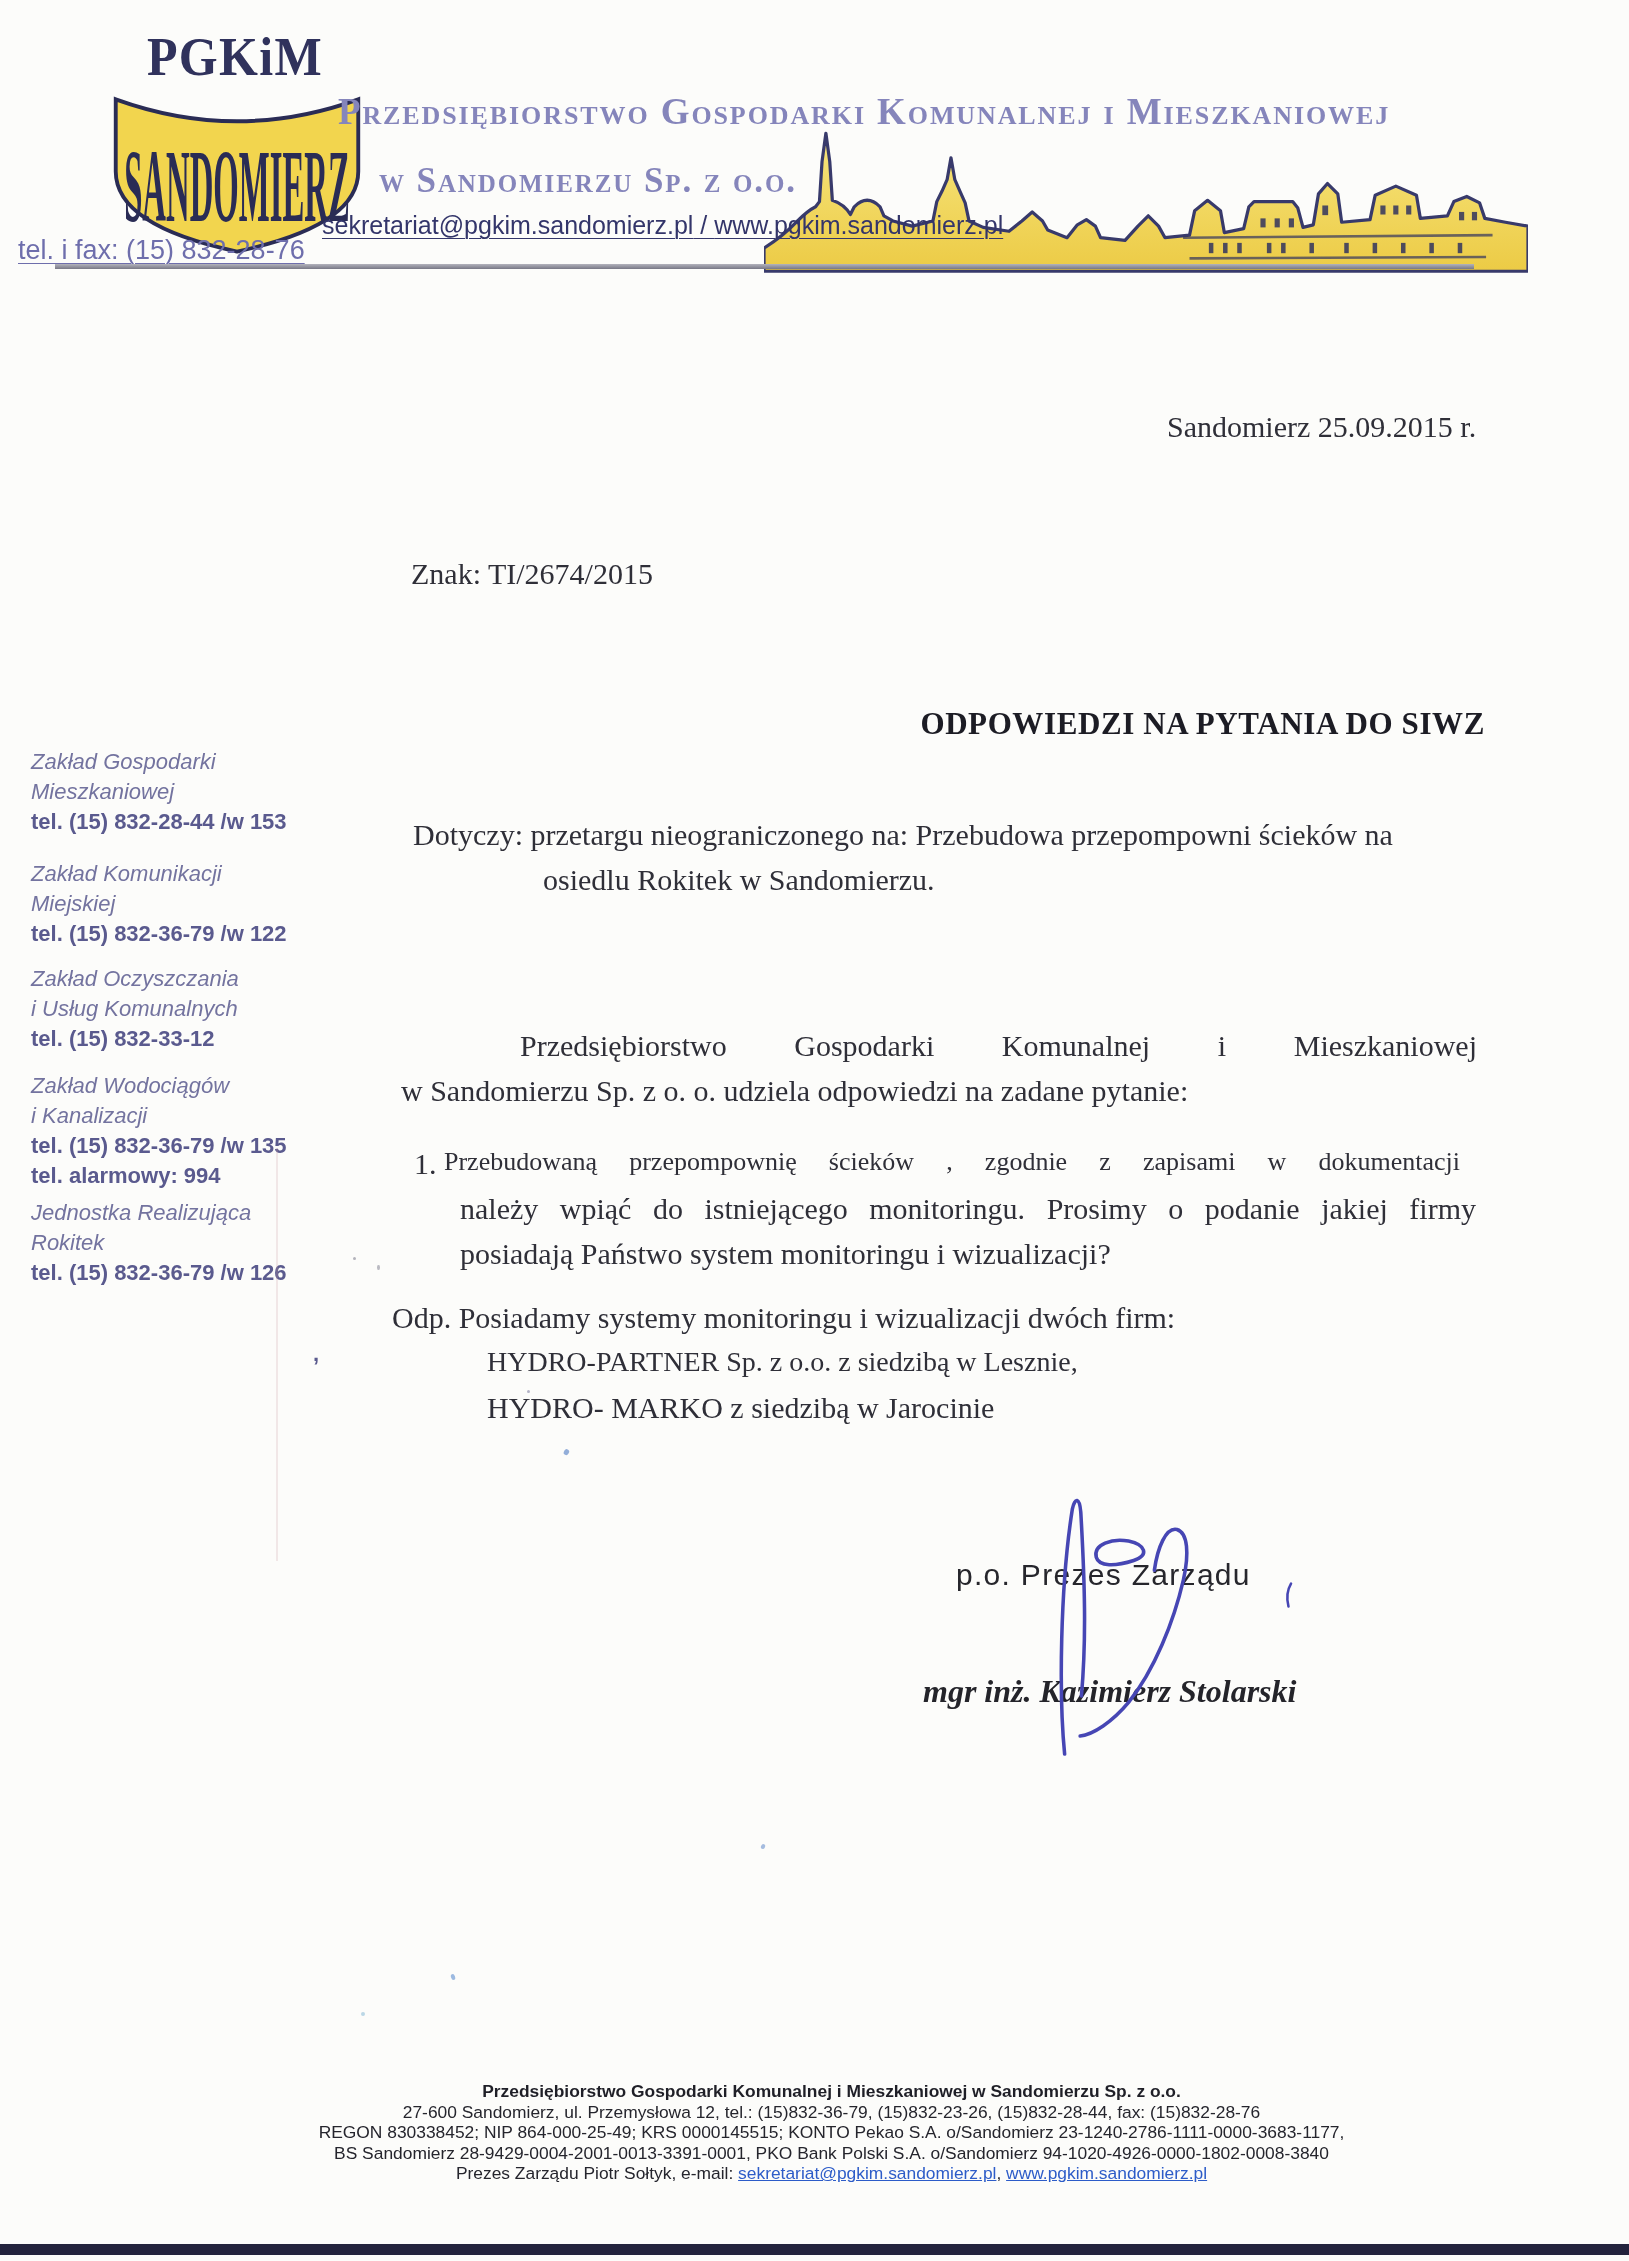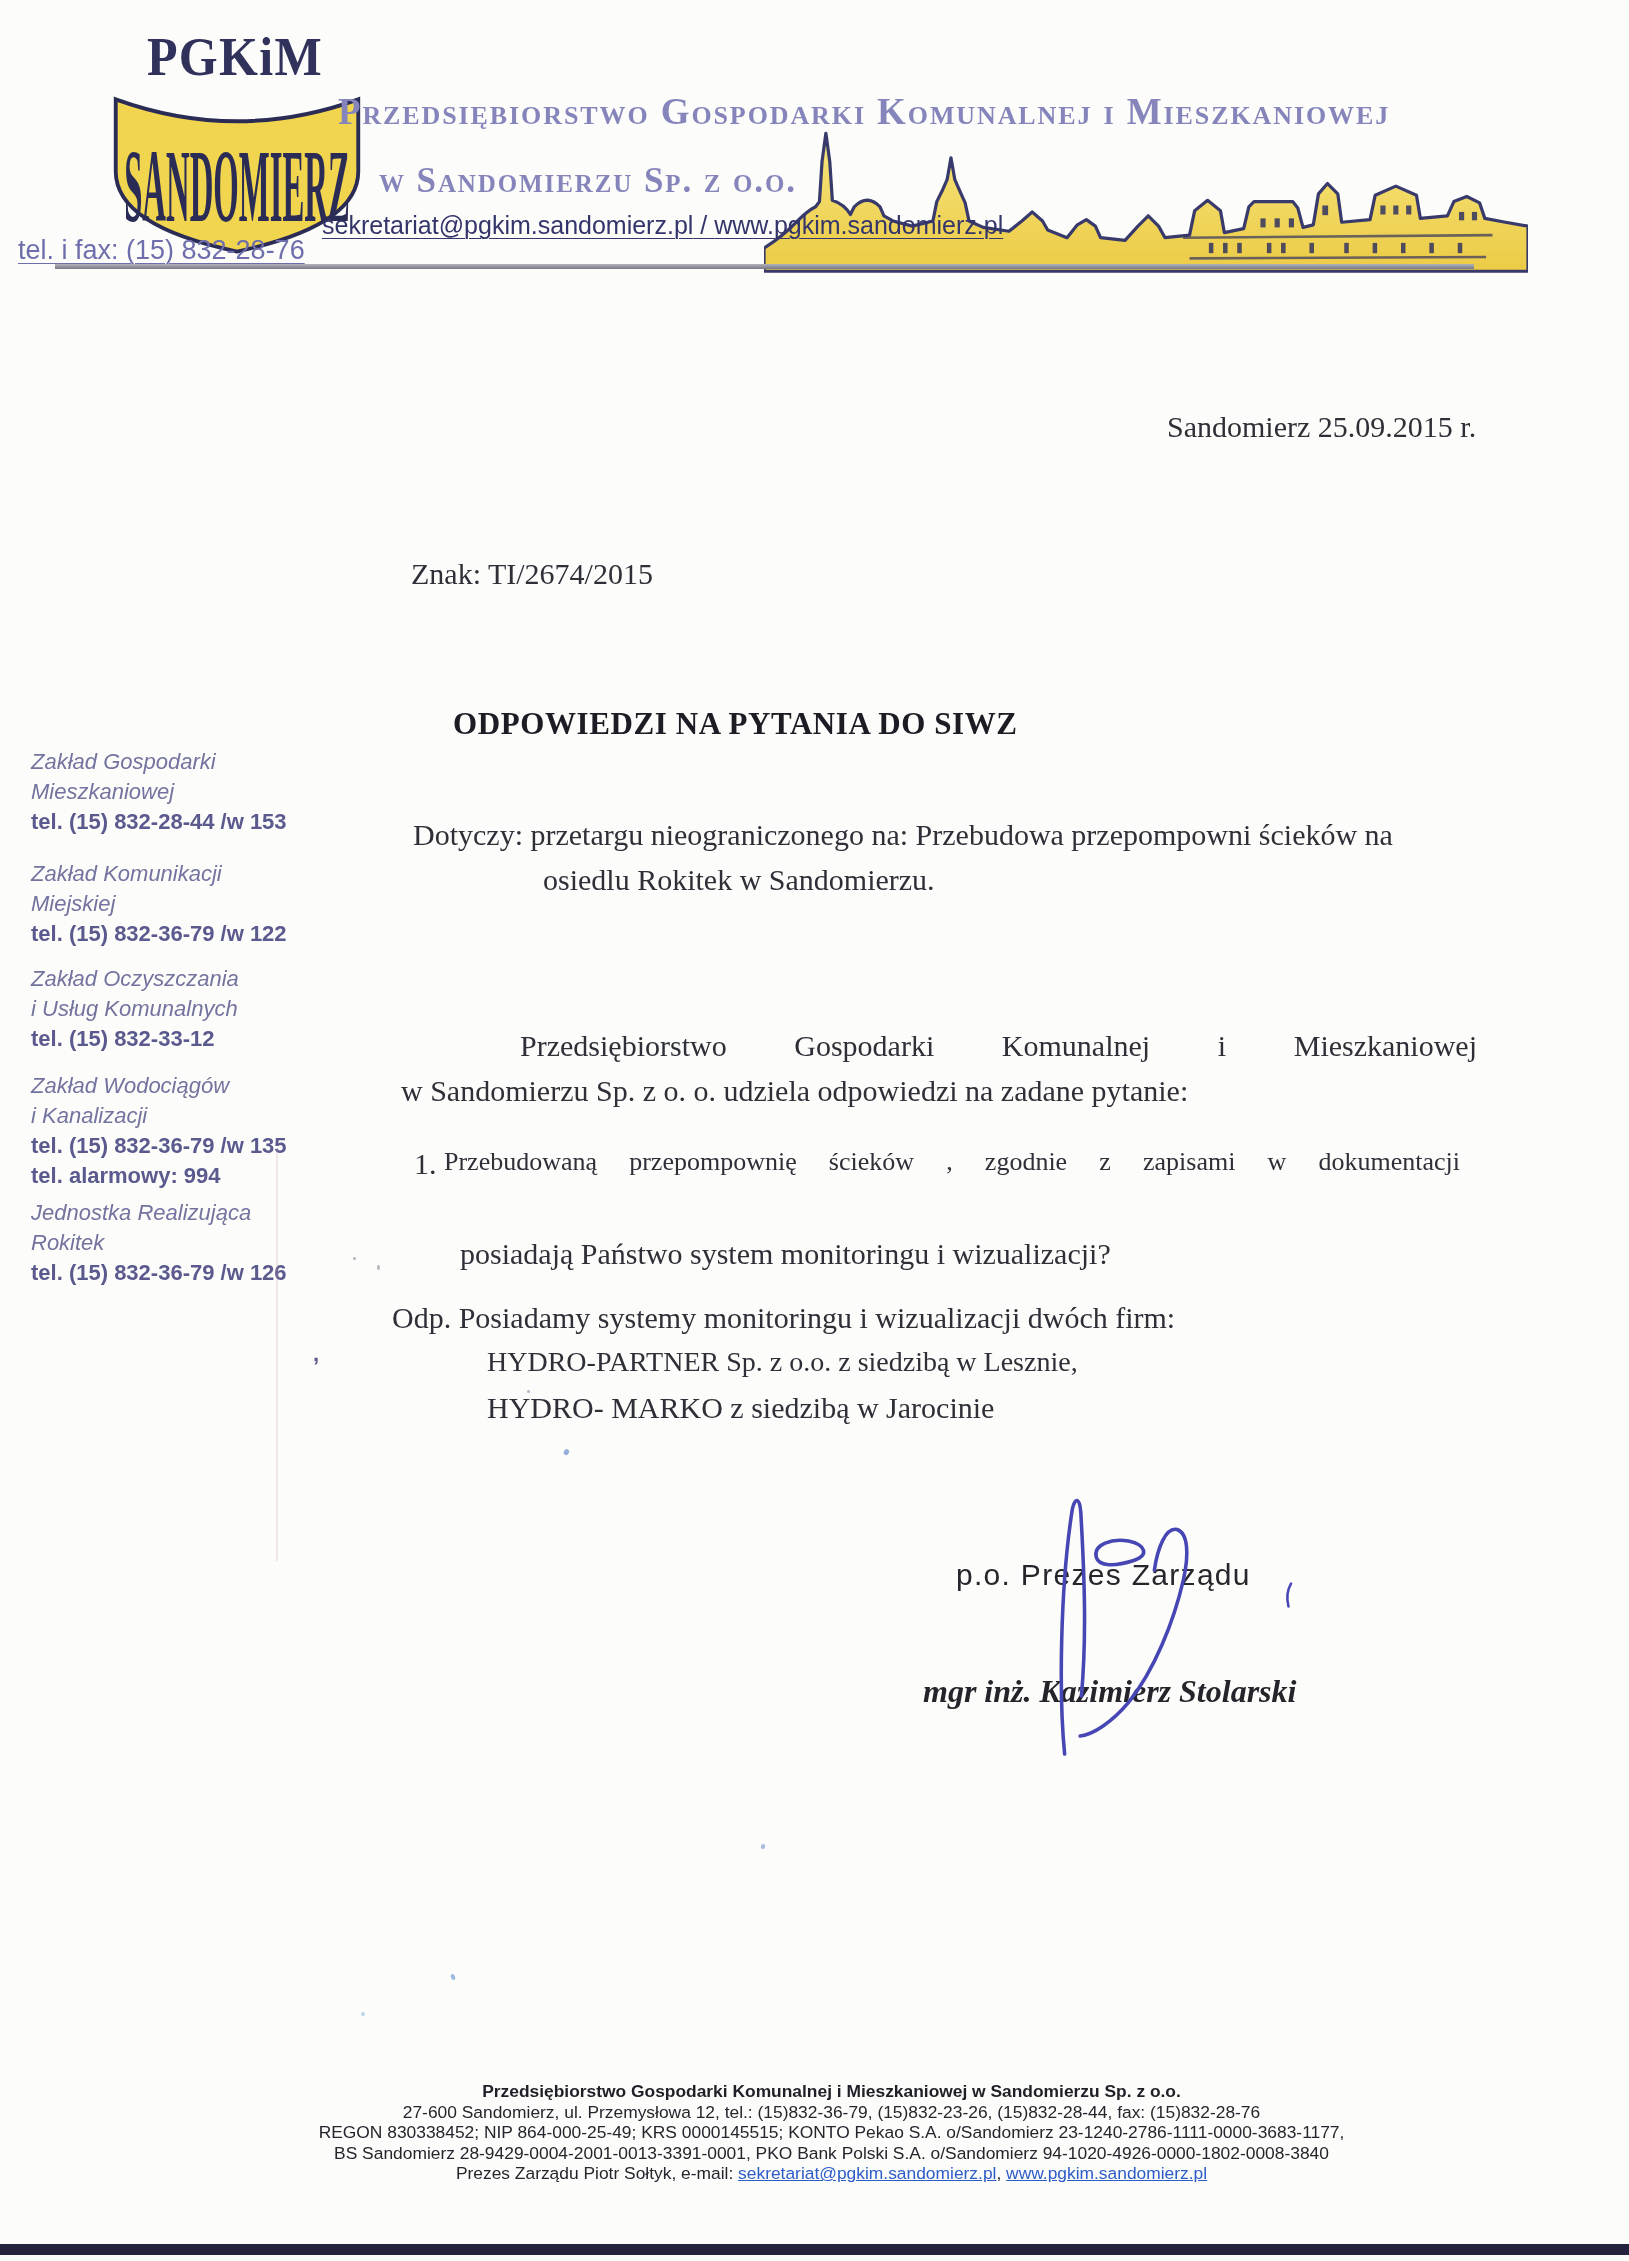--- a/index.html
+++ b/index.html
@@ -41,21 +41,21 @@
   .reference{position:absolute;left:411px;top:557px;font-size:30px;}
   
   .sidebar{position:absolute;left:31px;top:734px;width:277px;
     font-family:"Liberation Sans",sans-serif;font-size:22px;line-height:30px;}
   .dept{position:absolute;left:0;width:277px;}
   .dept-name{font-style:italic;color:#73739f;}
   .dept-phone{font-weight:700;color:#5a5a8e;}
   .d1{top:13px;} .d2{top:125px;} .d3{top:230px;} .d4{top:337px;} .d5{top:464px;}
   .sidebar-comma{position:absolute;left:282px;top:605px;font-weight:700;color:#5a5a8e;}
   
-  .doc-title{position:absolute;left:453px;top:706px;width:1032px;text-align:left;
+  .doc-title{position:absolute;left:453px;top:706px;width:1032px;text-align:right;
     font-weight:700;font-size:31px;letter-spacing:0.6px;color:#1c1c24;}
   .subject-line1{position:absolute;left:413px;top:818px;font-size:30px;}
   .subject-line2{position:absolute;left:543px;top:863px;font-size:30px;}
   .jline{text-align:justify;text-align-last:justify;}
   .intro-line1{position:absolute;left:520px;top:1029px;width:957px;font-size:30px;}
   .intro-line2{position:absolute;left:401px;top:1074px;font-size:30px;}
   .q1-number{position:absolute;left:414px;top:1147px;font-size:30px;}
   .q1-line1{position:absolute;left:444px;top:1147px;width:1016px;font-size:26px;}
   .q1-line2{position:absolute;left:460px;top:1192px;width:1016px;font-size:30px;}
   .q1-line3{position:absolute;left:460px;top:1237px;font-size:30px;}
@@ -187,20 +187,21 @@
   <div class="doc-title">ODPOWIEDZI NA PYTANIA DO SIWZ</div>
 
   <div class="subject-line1">Dotyczy: przetargu nieograniczonego na: Przebudowa przepompowni ścieków na</div>
   <div class="subject-line2">osiedlu Rokitek w Sandomierzu.</div>
 
   <div class="intro-line1 jline">Przedsiębiorstwo Gospodarki Komunalnej i Mieszkaniowej</div>
   <div class="intro-line2">w Sandomierzu Sp. z o. o. udziela odpowiedzi na zadane pytanie:</div>
 
   <div class="q1-number">1.</div>
   <div class="q1-line1 jline">Przebudowaną przepompownię ścieków , zgodnie z zapisami w dokumentacji</div>
+  <div class="q1-line2 jline">należy wpiąć do istniejącego monitoringu. Prosimy o podanie jakiej firmy</div>
   <div class="q1-line3">posiadają Państwo system monitoringu i wizualizacji?</div>
 
   <div class="ans-intro">Odp. Posiadamy systemy monitoringu i wizualizacji dwóch firm:</div>
   <div class="ans-firm1">HYDRO-PARTNER Sp. z o.o. z siedzibą w Lesznie,</div>
   <div class="ans-firm2">HYDRO- MARKO  z siedzibą w Jarocinie</div>
 
   <div class="sig-role">p.o. Prezes Zarządu</div>
   <div class="sig-name">mgr inż. Kazimierz Stolarski</div>
 
   <svg class="sig-svg" width="168" height="284" viewBox="0 0 260 440">

